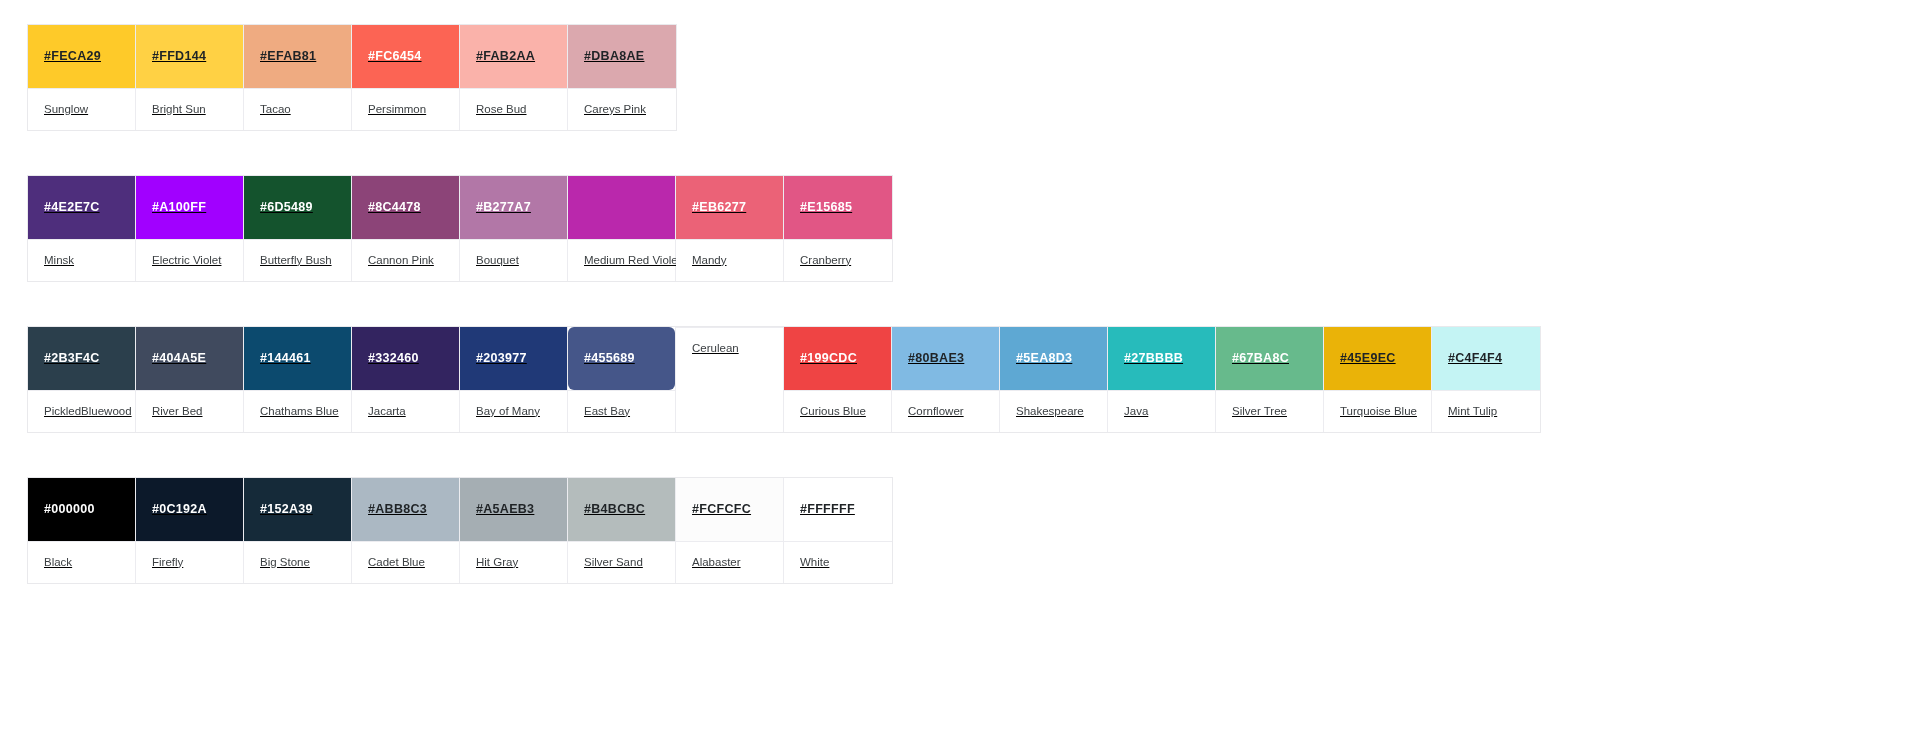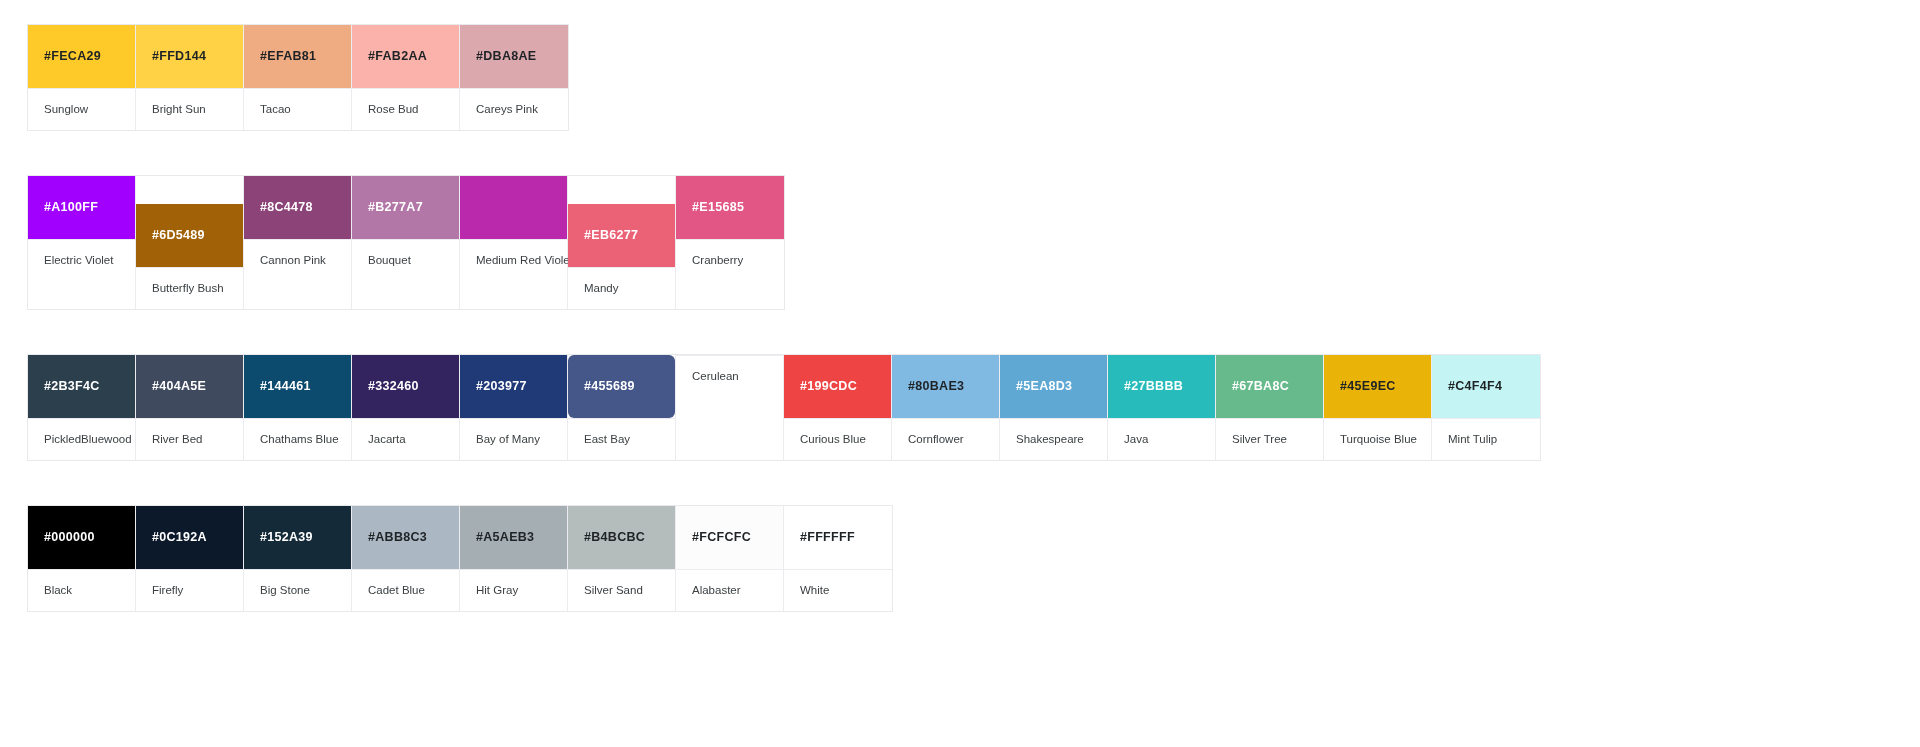--- a/index.html
+++ b/index.html
@@ -12,20 +12,21 @@
     height: 747px;
     background: #ffffff;
     font-family: "Liberation Sans", sans-serif;
     -webkit-font-smoothing: antialiased;
     overflow: hidden;
   }
 
   #palette-board {
     padding: 25px 12px 0 28px;
     box-sizing: border-box;
+    text-decoration: underline;
   }
 
   .palette-row {
     display: flex;
     flex-direction: row;
     align-items: stretch;
     margin-bottom: 46px;
     width: max-content;
     background: #ffffff;
     box-shadow: 0 0 0 1px #e9e9ec;
@@ -98,47 +99,63 @@
       </div>
       <div class="swatch-card" style="width: 108px;">
         <div class="swatch-chip" style="background: rgb(239, 171, 129);">
           <span class="swatch-hex" style="color: rgb(31, 35, 38);">#EFAB81</span>
         </div>
         <div class="swatch-label-cell">
           <span class="swatch-name">Tacao</span>
         </div>
       </div>
       <div class="swatch-card" style="width: 108px;">
+        <div class="swatch-chip" style="background: rgb(252, 100, 84);">
+          <span class="swatch-hex" style="color: rgb(255, 255, 255);">#FC6454</span>
+        </div>
+        <div class="swatch-label-cell">
+          <span class="swatch-name">Persimmon</span>
+        </div>
+      </div>
+      <div class="swatch-card" style="width: 108px;">
         <div class="swatch-chip" style="background: rgb(250, 178, 170);">
           <span class="swatch-hex" style="color: rgb(31, 35, 38);">#FAB2AA</span>
         </div>
         <div class="swatch-label-cell">
           <span class="swatch-name">Rose Bud</span>
         </div>
       </div>
       <div class="swatch-card" style="width: 108px;">
         <div class="swatch-chip" style="background: rgb(219, 168, 174);">
           <span class="swatch-hex" style="color: rgb(31, 35, 38);">#DBA8AE</span>
         </div>
         <div class="swatch-label-cell">
           <span class="swatch-name">Careys Pink</span>
         </div>
       </div>
     </div>
     <div class="palette-row">
       <div class="swatch-card" style="width: 108px;">
+        <div class="swatch-chip" style="background: rgb(78, 46, 124);">
+          <span class="swatch-hex" style="color: rgb(255, 255, 255);">#4E2E7C</span>
+        </div>
+        <div class="swatch-label-cell">
+          <span class="swatch-name">Minsk</span>
+        </div>
+      </div>
+      <div class="swatch-card" style="width: 108px;">
         <div class="swatch-chip" style="background: rgb(161, 0, 255);">
           <span class="swatch-hex" style="color: rgb(255, 255, 255);">#A100FF</span>
         </div>
         <div class="swatch-label-cell">
           <span class="swatch-name">Electric Violet</span>
         </div>
       </div>
       <div class="swatch-card" style="width: 108px;">
-        <div class="swatch-chip" style="background: #a16207; margin-top: 28px;">
+        <div class="swatch-chip" style="background: #14532d;">
           <span class="swatch-hex" style="color: rgb(255, 255, 255);">#6D5489</span>
         </div>
         <div class="swatch-label-cell">
           <span class="swatch-name">Butterfly Bush</span>
         </div>
       </div>
       <div class="swatch-card" style="width: 108px;">
         <div class="swatch-chip" style="background: rgb(140, 68, 120);">
           <span class="swatch-hex" style="color: rgb(255, 255, 255);">#8C4478</span>
         </div>

